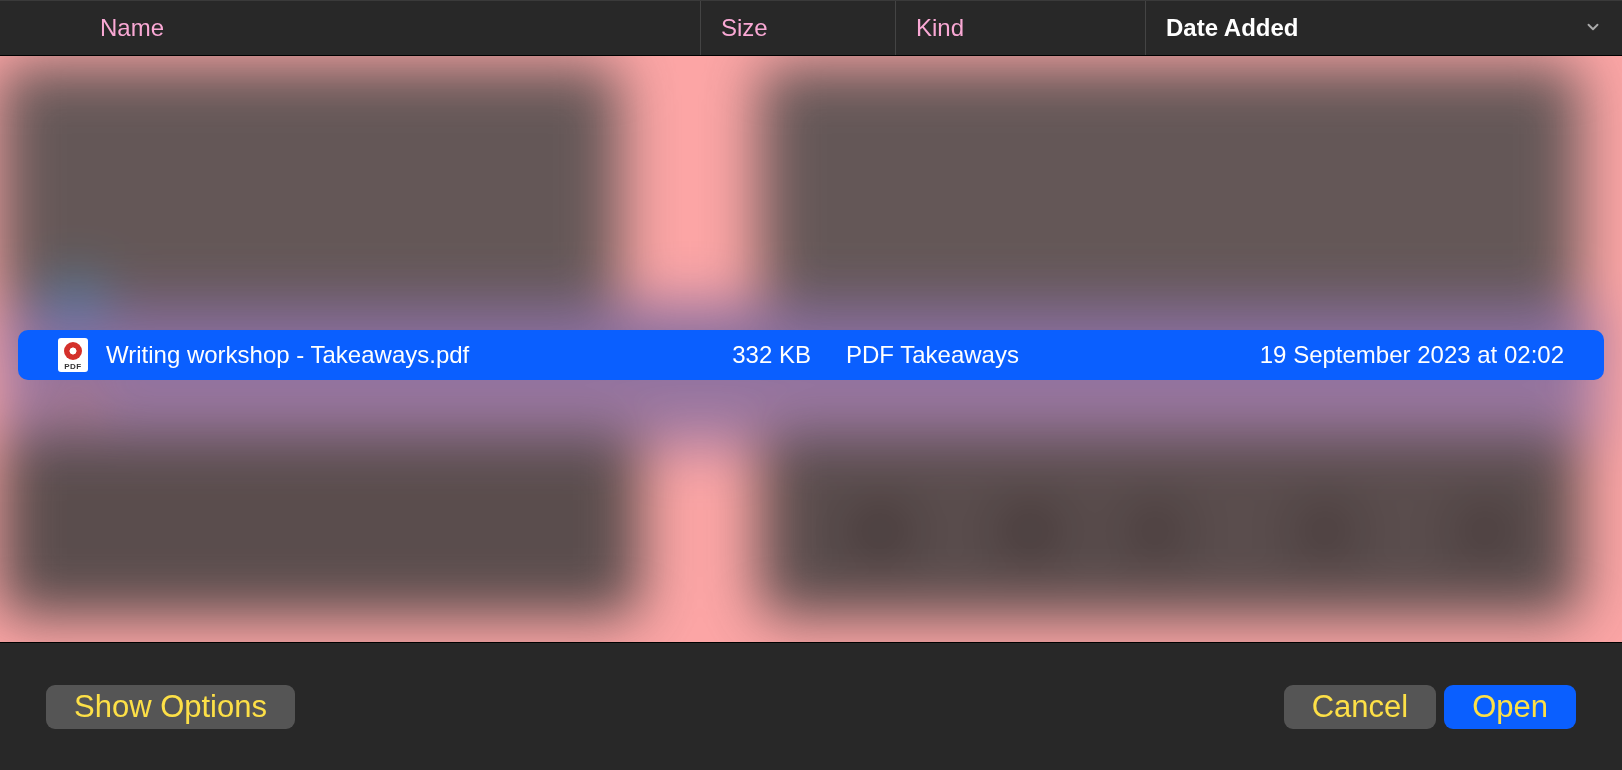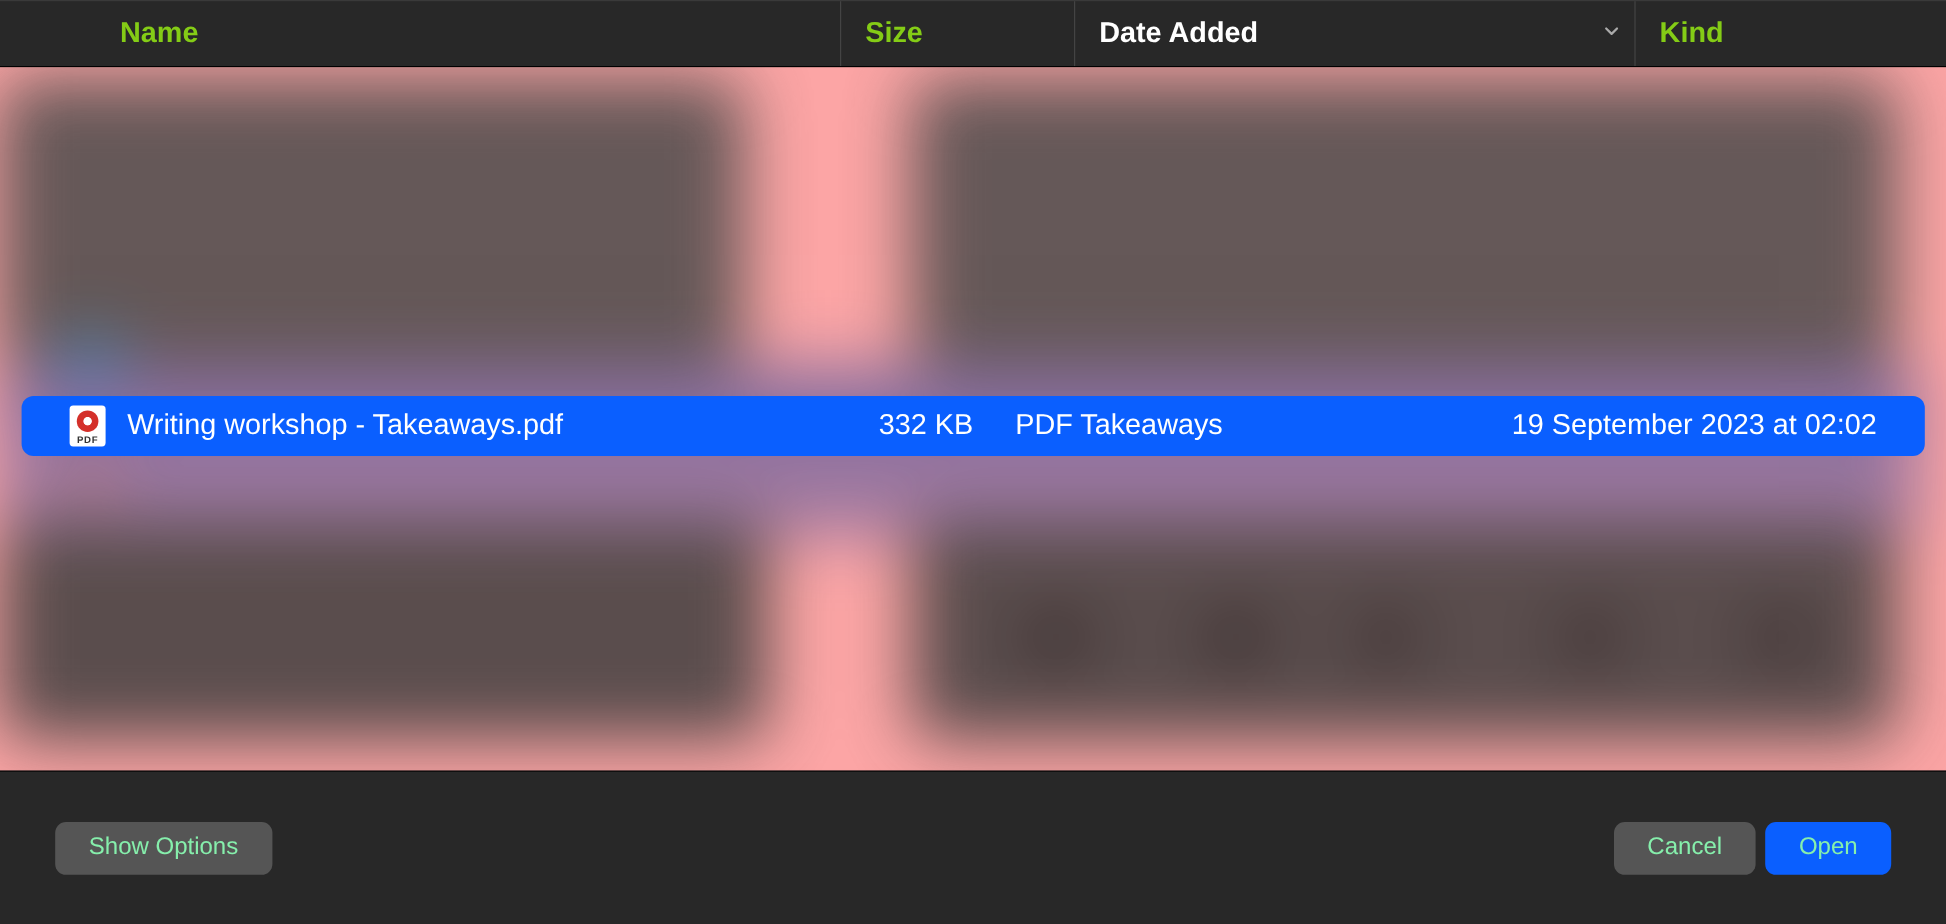--- a/index.html
+++ b/index.html
@@ -20,27 +20,26 @@
       display: flex;
       align-items: center;
       height: 56px;
       border-top: 1px solid #3a3a3a;
       border-bottom: 1px solid #000;
       background: #282828;
       padding-left: 40px;
       padding-right: 10px;
     }
     .header-col {
-      color: #84cc16;
+      color: #f9a8d4;
       font-size: 24px;
       display: flex;
       align-items: center;
       height: 100%;
       position: relative;
-      font-weight: bold;
     }
     .col-name {
       flex: 0 0 660px;
       padding-left: 60px;
     }
     .col-size {
       flex: 0 0 195px;
       border-left: 1px solid #444;
       padding-left: 20px;
     }
@@ -145,22 +144,22 @@
       height: 128px;
       background: #282828;
       border-top: 1px solid #000;
       display: flex;
       align-items: center;
       padding: 0 46px;
     }
     .btn {
       height: 44px;
       border-radius: 9px;
-      font-size: 20px;
-      color: #86efac;
+      font-size: 31px;
+      color: #fde047;
       border: none;
       display: inline-flex;
       align-items: center;
       justify-content: center;
       cursor: pointer;
       padding: 0 28px;
     }
     .btn-grey {
       background: #555;
     }
@@ -180,31 +179,31 @@
   </style>
 </head>
 <body>
 
 <div class="header-row">
   <div class="header-col col-name">
     <span>Name</span>
   </div>
   <div class="header-col col-size">
     <span>Size</span>
+  </div>
+  <div class="header-col col-kind">
+    <span>Kind</span>
   </div>
   <div class="header-col col-date">
     <span>Date Added</span>
     <span class="chevron-wrap">
       <svg class="chevron-down" viewBox="0 0 24 24">
         <path d="M6 9l6 6 6-6" fill="none" stroke="#aaa" stroke-width="2.5" stroke-linecap="round" stroke-linejoin="round"></path>
       </svg>
     </span>
-  </div>
-  <div class="header-col col-kind">
-    <span>Kind</span>
   </div>
 </div>
 
 <div class="list-area">
   <div class="blur-bg">
     <div class="blur-blob" style="left:0;top:10px;width:620px;height:240px;background:#4a4a4a;"></div>
     <div class="blur-blob" style="left:760px;top:10px;width:820px;height:240px;background:#4a4a4a;"></div>
     <div class="blur-blob" style="left:50px;top:230px;width:50px;height:30px;background:#1a9dd8;"></div>
     <div class="blur-blob" style="left:0;top:250px;width:1600px;height:70px;background:#1b3b99;opacity:0.6;"></div>
     <div class="blur-blob" style="left:0;top:320px;width:1600px;height:70px;background:#1b3b99;opacity:0.5;"></div>

